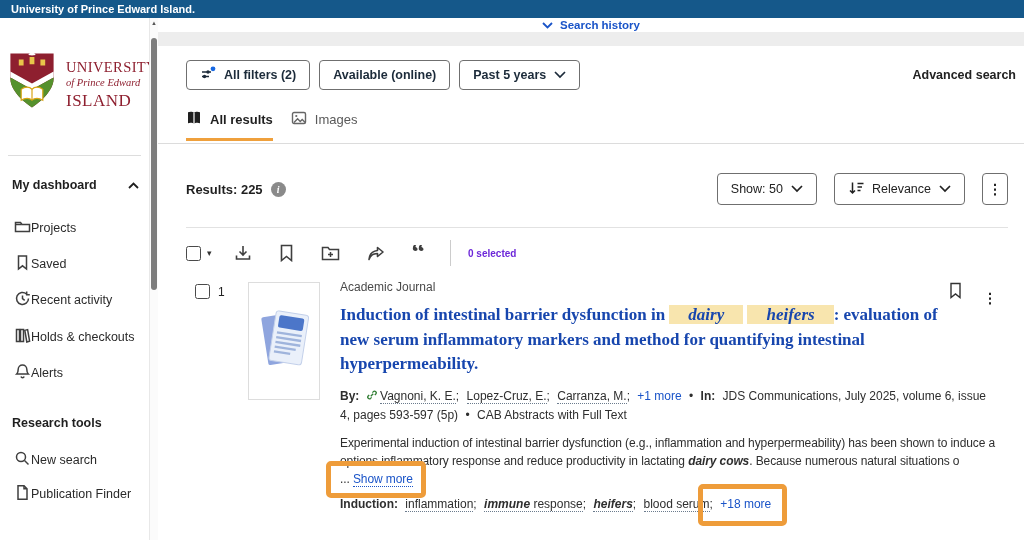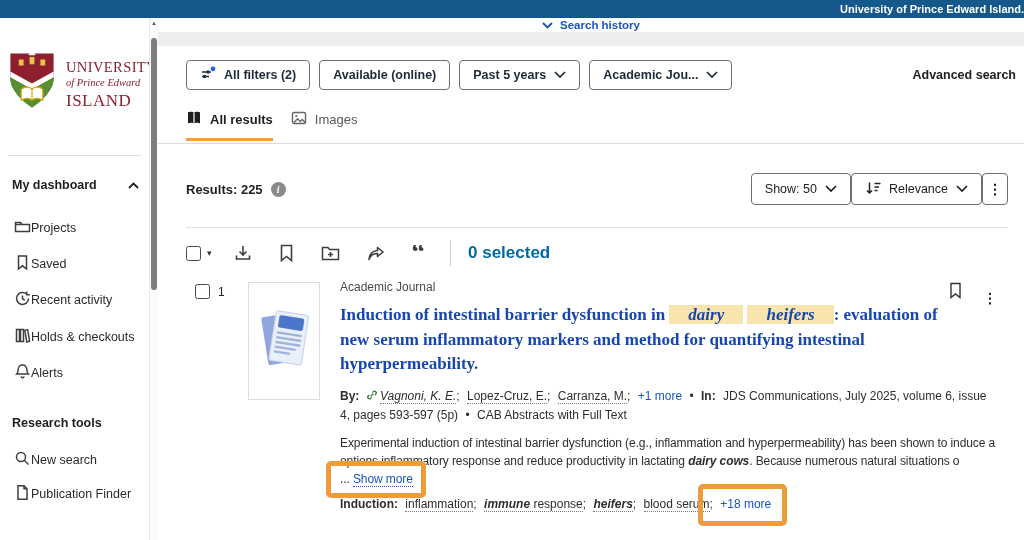--- a/index.html
+++ b/index.html
@@ -8,21 +8,21 @@
     --term-highlight:#F8E5AE; --logo-maroon:#8E1F2F; --logo-green:#55912D;
     --text:#2b2b2b; --muted:#4a4a4a; --border:#6f6f6f; --hair:#dcdcdc;
   }
   *{margin:0;padding:0;box-sizing:border-box;}
   html,body{width:1024px;height:540px;overflow:hidden;}
   body{font-family:"Liberation Sans",sans-serif;background:#fff;color:var(--text);}
   .page{position:relative;width:1024px;height:540px;background:#fff;}
 
   
   .topbar{position:absolute;left:0;top:0;width:1024px;height:18px;background:var(--topbar-bg);
-    color:#fff;font-size:11px;font-weight:bold;line-height:18px;padding-left:0;text-align:right;}
+    color:#fff;font-size:11px;font-weight:bold;line-height:18px;padding-left:11px;}
 
   
   .sh-row{position:absolute;left:158px;right:0;top:18px;height:14px;background:#fff;
     display:flex;justify-content:center;align-items:center;}
   .sh-link{display:inline-flex;align-items:center;gap:7px;color:var(--link-blue);
     font-size:11.5px;font-weight:bold;background:none;border:none;cursor:pointer;}
   .gray-band{position:absolute;left:158px;right:0;top:32px;height:14px;background:#ededed;}
 
   
   .sidebar{position:absolute;left:0;top:18px;width:149px;height:522px;background:#fff;}
@@ -61,57 +61,57 @@
   .tab.active{font-weight:bold;color:#1f1f1f;border-bottom-color:var(--tab-underline-orange);}
   .tab.inactive{color:#595959;}
   .tabs-divider{position:absolute;left:0;right:0;top:97px;height:1px;background:var(--hair);}
 
   .results-bar{position:absolute;left:28px;right:16px;top:126px;height:34px;
     display:flex;align-items:center;}
   .results-count{display:flex;align-items:center;gap:8px;font-size:13px;font-weight:bold;color:#1f1f1f;}
   .info-dot{width:15px;height:15px;border-radius:50%;background:#8a8a8a;color:#fff;
     display:inline-flex;align-items:center;justify-content:center;
     font:italic bold 10px "Liberation Serif",serif;cursor:pointer;}
-  .rb-right{margin-left:auto;display:flex;gap:0;align-items:flex-end;}
+  .rb-right{margin-left:auto;display:flex;gap:17px;align-items:flex-end;}
   .pill.small{height:32px;font-weight:normal;color:#222;}
   .kebab-btn{width:26px;height:32px;border:1px solid var(--border);border-radius:4px;background:#fff;
     display:inline-flex;align-items:center;justify-content:center;cursor:pointer;
     font-size:14px;font-weight:bold;color:#222;letter-spacing:0;}
 
   .content-divider{position:absolute;left:28px;right:16px;top:181px;height:1px;background:#e2e2e2;}
 
   .bulk-bar{position:absolute;left:28px;top:194px;display:flex;align-items:center;}
   .cb{width:15px;height:15px;border:1.6px solid #4a4a4a;border-radius:2.5px;background:#fff;
     display:inline-block;cursor:pointer;}
   .cb-caret{font-size:9px;color:#333;margin-left:6px;cursor:pointer;}
   .icon-btn{background:none;border:none;cursor:pointer;display:inline-flex;align-items:center;
     justify-content:center;padding:0;}
   .bulk-icons{display:flex;align-items:center;gap:27px;margin-left:22px;}
   .quote-glyph{font-family:"Liberation Serif",serif;font-size:27px;font-weight:bold;color:#3f3f3f;
     line-height:14px;height:16px;overflow:hidden;}
   .vdiv{width:1px;height:26px;background:#ccc;margin:0 17px 0 25px;}
-  .sel-label{font-size:17px;font-weight:bold;color:#0369a1;}
+  .sel-label{font-size:10px;font-weight:bold;color:#6d28d9;}
 
   
   .result{position:absolute;left:0;top:230px;right:0;height:264px;}
   .result-check{position:absolute;left:37px;top:8px;display:flex;align-items:center;gap:8px;
     font-size:12px;color:#222;}
   .thumb{position:absolute;left:90px;top:6px;width:72px;height:118px;background:#fff;
     border:1px solid #ddd;display:flex;align-items:center;justify-content:center;}
   .result-actions{position:absolute;right:26px;top:6px;display:flex;gap:20px;align-items:flex-start;}
   .result-body{position:absolute;left:182px;top:4px;width:660px;}
   .type-label{font-size:12px;color:var(--muted);}
   .r-title{display:block;margin-top:9px;width:612px;font-family:"Liberation Serif",serif;
     font-weight:bold;font-size:17px;line-height:1.45;color:var(--title-blue);
     text-decoration:none;cursor:pointer;}
   .hl{background:var(--term-highlight);font-style:italic;padding:0 19px;}
   .byline{margin-top:10px;font-size:12px;line-height:1.55;color:#2e2e2e;width:655px;}
   .b{font-weight:bold;}
   .dot-u{border-bottom:1px dotted #6b7b8d;cursor:pointer;}
-  .author1{font-style:italic;}
+  .author1{}
   .sep{margin-right:4px;}
   .blue-link{color:var(--link-blue);cursor:pointer;text-decoration:none;}
   .bullet{margin:0 4px;}
   .abstract{margin-top:10px;font-size:12px;line-height:1.5;letter-spacing:-0.1px;
     color:#2e2e2e;width:660px;}
   .bi{font-weight:bold;font-style:italic;}
   .anchor{position:relative;white-space:nowrap;}
   .show-more{border-bottom:1px dotted var(--link-blue);}
   .ann-box{position:absolute;border:5px solid var(--annotation-orange);border-radius:5px;
     pointer-events:none;}
@@ -266,28 +266,20 @@
         <span>Available (online)</span>
       </button>
       <button class="pill">
         <span>Past 5 years</span>
         <span>
           <svg width="12" height="8" viewBox="0 0 12 8">
               <path d="M1 1l5 5 5-5" fill="none" stroke="#1c2b3a" stroke-width="1.7"></path>
             </svg>
         </span>
       </button>
-      <button class="pill">
-        <span>Academic Jou...</span>
-        <span>
-          <svg width="12" height="8" viewBox="0 0 12 8">
-              <path d="M1 1l5 5 5-5" fill="none" stroke="#1c2b3a" stroke-width="1.7"></path>
-            </svg>
-        </span>
-      </button>
     </div>
     <button class="adv-link">Advanced search</button>
 
     <div class="tabs-row">
       <div class="tab active">
         <span>
           <svg width="16" height="15" viewBox="0 0 16 15">
               <path d="M8 2.6C6.6 1.5 3.6 1.5 2 2.3v11c1.6-.8 4.6-.8 6 .5 1.4-1.3 4.4-1.3 6-.5v-11C12.4 1.5 9.4 1.5 8 2.6z" fill="#1f1f1f"></path>
               <path d="M8 2.6v11.4" stroke="#fff" stroke-width="1.2"></path>
             </svg>

